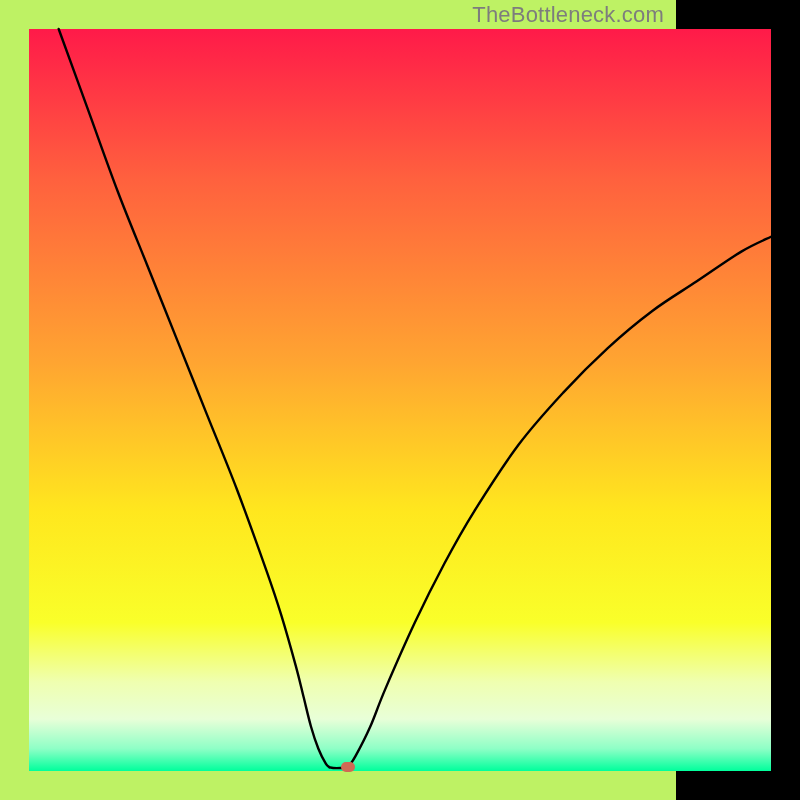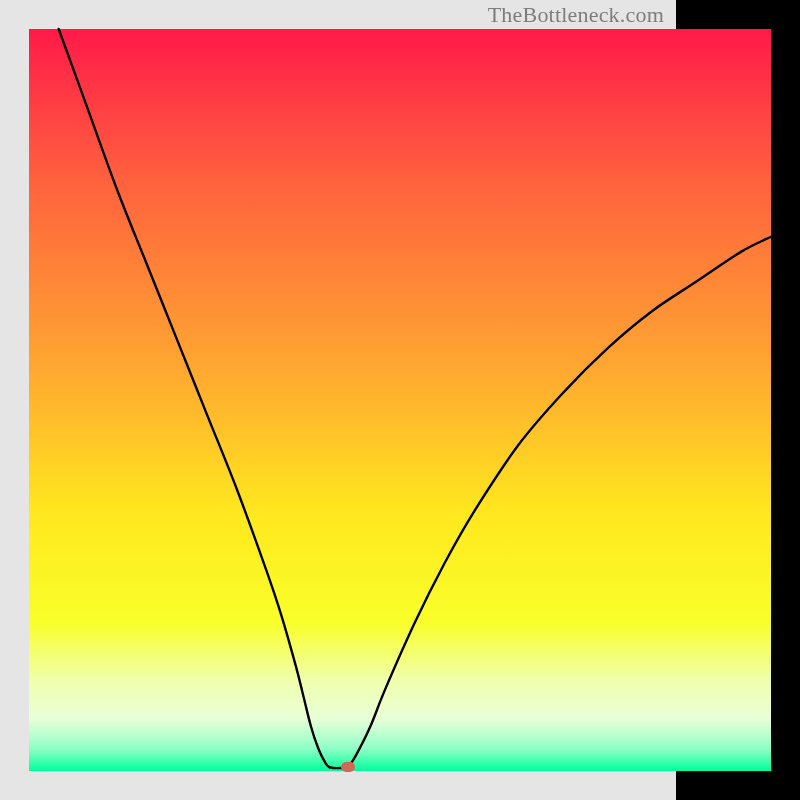--- a/index.html
+++ b/index.html
@@ -10,22 +10,21 @@
     background: #000;
     overflow: hidden;
     font-family: Arial, Helvetica, sans-serif;
   }
   .frame {
     position: absolute;
     top: 0;
     left: 0;
     width: 676px;
     height: 800px;
-    background: #e5e5e5;
-    font-family: Liberation Serif, serif;
+    background: #bef264;
   }
   .plot-area {
     position: absolute;
     top: 29px;
     left: 29px;
     width: 742px;
     height: 742px;
     
   }
   .watermark {

